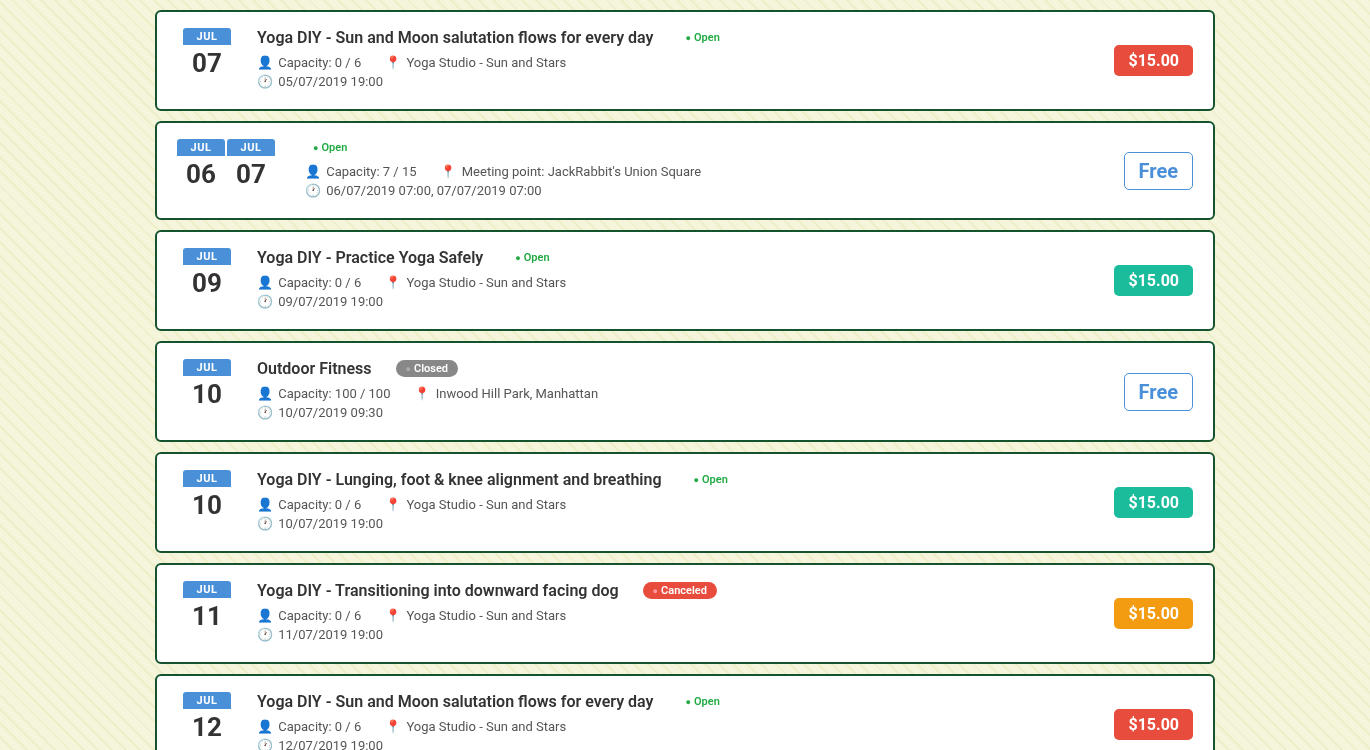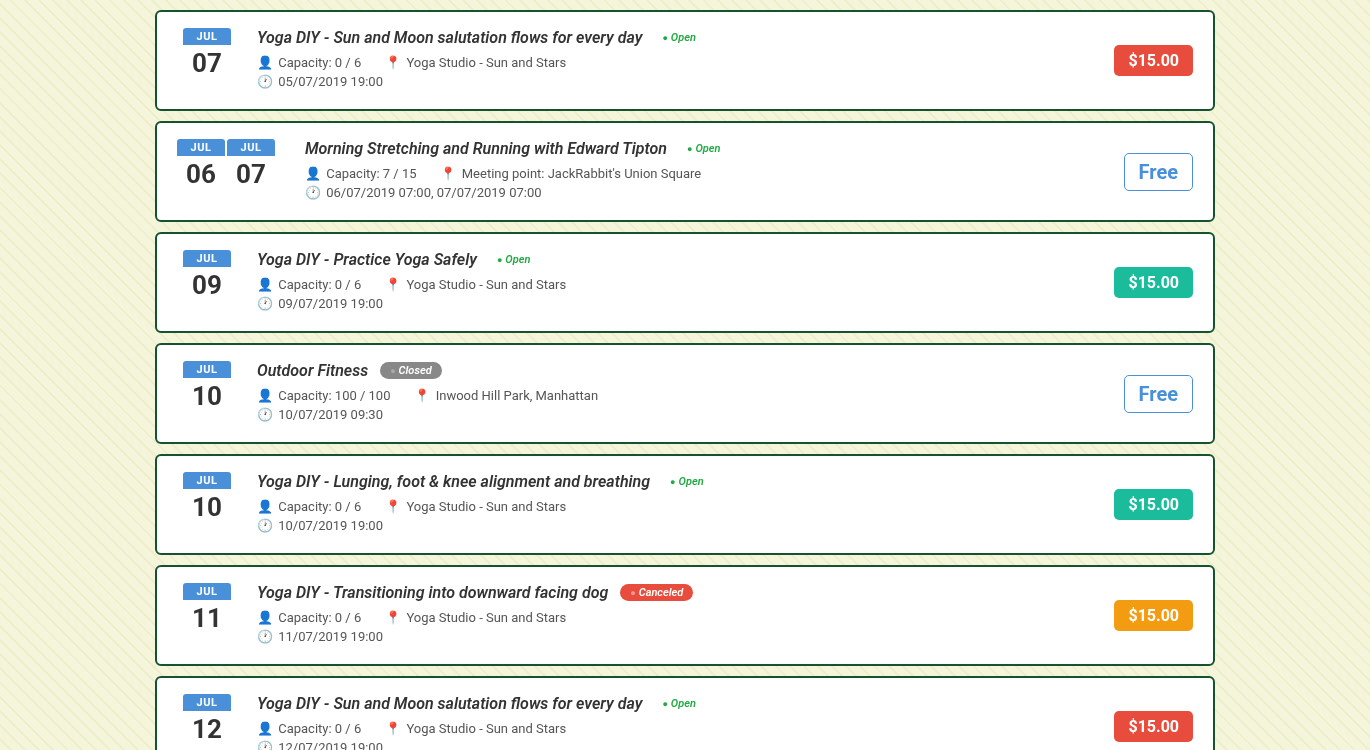--- a/index.html
+++ b/index.html
@@ -75,23 +75,22 @@
       width: 100%;
     }
 
     .event-details {
       flex: 1;
     }
 
     .event-title-row {
       display: flex;
       align-items: center;
-      gap: 12px;
+      gap: 24px;
       margin-bottom: 8px;
-      font-style: italic;
     }
 
     .event-title {
       font-size: 16px;
       font-weight: 600;
       color: #333;
     }
 
     .status-badge {
       font-size: 11px;
@@ -267,21 +266,20 @@
             <div class="day-number">06</div>
           </div>
           <div class="date-block">
             <div class="month-label">JUL</div>
             <div class="day-number">07</div>
           </div>
         </div>
 
       <div class="event-details">
         <div class="event-title-row">
-          <span class="event-title">Morning Stretching and Running with Edward Tipton</span>
           <span class="status-badge status-open">Open</span>
         </div>
         <div class="event-meta">
           <div class="meta-item">
             <span class="meta-icon">👤</span>
             <span>Capacity: 7 / 15</span>
           </div>
           <div class="meta-item">
             <span class="meta-icon">📍</span>
             <span>Meeting point: JackRabbit's Union Square</span>

